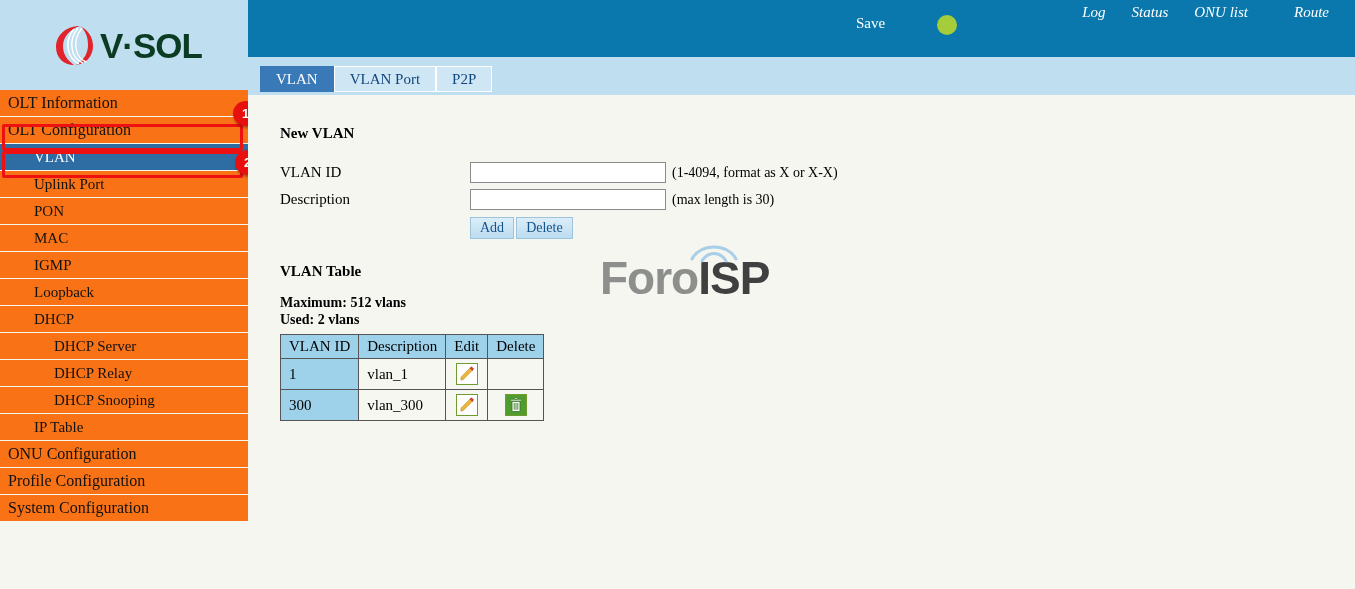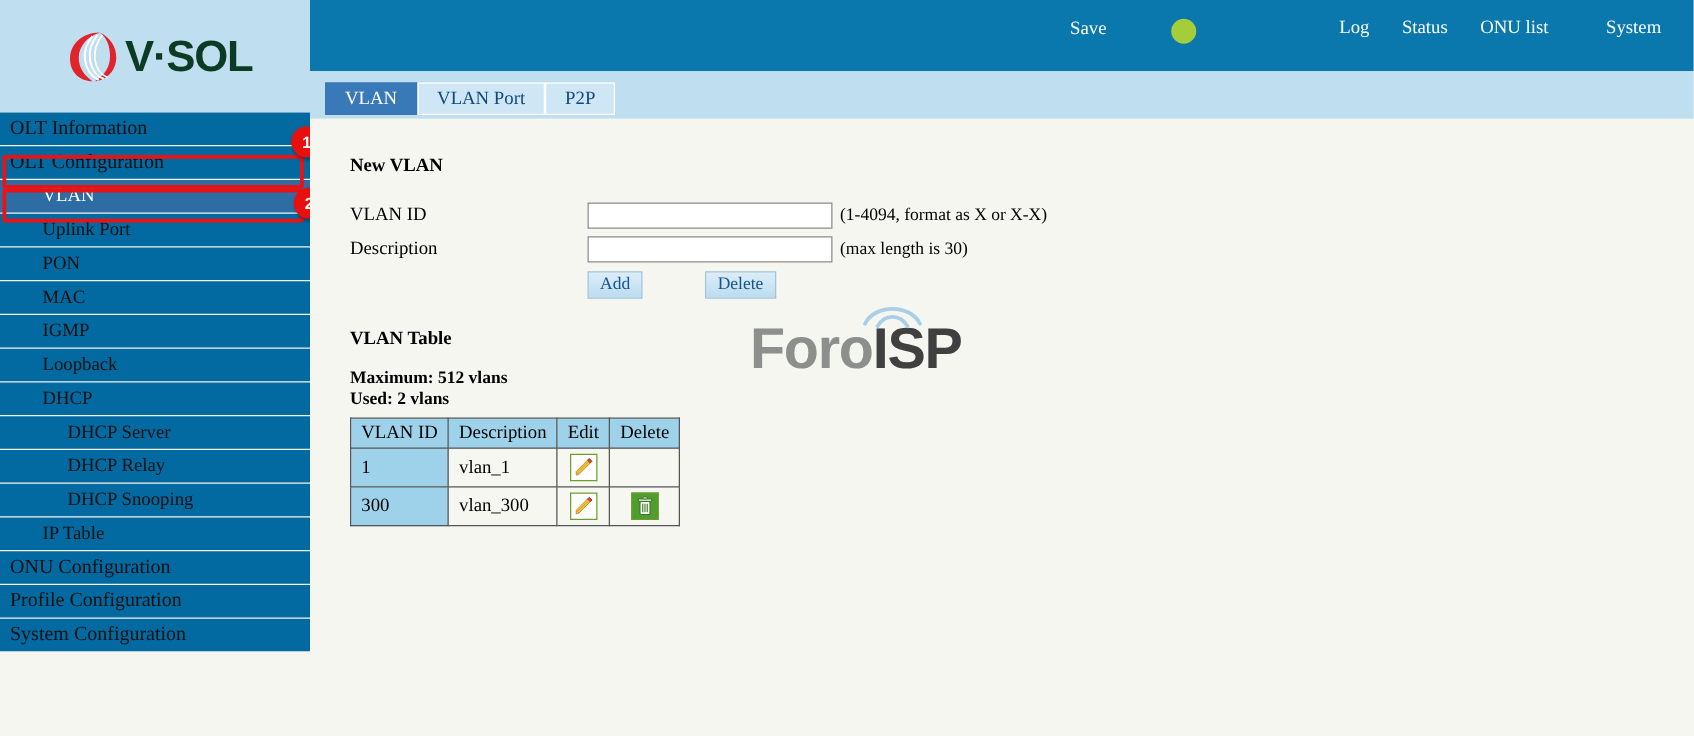--- a/index.html
+++ b/index.html
@@ -46,22 +46,22 @@
     position: absolute; left: 608px; top: 15px;
     color: #ffffff; font-size: 15px;
     cursor: pointer;
   }
   .hdr-status-dot {
     position: absolute; left: 689px; top: 15px;
     width: 20px; height: 20px; border-radius: 50%;
     background: #a5cd39;
   }
   .hdr-right {
-    position: absolute; right: 26px; top: 14px;
-    display: flex; align-items: flex-start; gap: 26px;
+    position: absolute; right: 26px; top: 4px;
+    display: flex; align-items: flex-start; gap: 26px; font-style: italic;
   }
   .hdr-link {
     color: #ffffff; font-size: 15px; cursor: pointer; white-space: nowrap;
   }
   .hdr-link.logout { margin-left: 20px; }
 
   
   .tab-strip {
     position: absolute; left: 248px; top: 57px;
     width: 1107px; height: 38px;
@@ -91,21 +91,21 @@
 
   
   .sidebar {
     position: absolute; left: 0; top: 90px;
     width: 248px; height: 450px;
     background: #f4f6ef;
   }
   .nav-item {
     height: 26px;
     margin-bottom: 1px;
-    background: #0369a1;
+    background: #f97316;
     display: flex; align-items: center;
     font-size: 15px;
     color: #111111;
     cursor: pointer;
     white-space: nowrap;
   }
   .nav-item.lvl1 { padding-left: 8px; font-size: 16px; }
   .nav-item.lvl2 { padding-left: 34px; }
   .nav-item.lvl3 { padding-left: 54px; }
   .nav-item.selected {
@@ -156,21 +156,21 @@
     border: 1px solid #8a8a8a;
     font-family: "Liberation Serif", serif;
     font-size: 13px;
     padding: 0 3px;
     outline: none;
   }
   .form-hint {
     margin-left: 6px; font-size: 14px; color: #000000;
   }
   .btn-row {
-    display: flex; margin-left: 190px; margin-top: 5px; gap: 48px;
+    display: flex; margin-left: 190px; margin-top: 5px;
   }
   .btn {
     height: 22px;
     padding: 0 9px;
     font-family: "Liberation Serif", serif;
     font-size: 14px;
     color: #14538c;
     background: linear-gradient(#dcedf8, #bcdcf0);
     border: 1px solid #9dc4dd;
     cursor: pointer;
@@ -267,21 +267,21 @@
     </div>
   </div>
 
   <div class="header-bar">
     <span class="hdr-save">Save</span>
     <span class="hdr-status-dot"></span>
     <div class="hdr-right">
       <span class="hdr-link">Log</span>
       <span class="hdr-link">Status</span>
       <span class="hdr-link">ONU list</span>
-      <span class="hdr-link logout">System</span>
+      <span class="hdr-link logout">Route</span>
     </div>
   </div>
 
   <div class="tab-strip">
     <div class="tabs">
       <div class="tab active">
         <span>VLAN</span>
       </div>
       <div class="tab">
         <span>VLAN Port</span>

